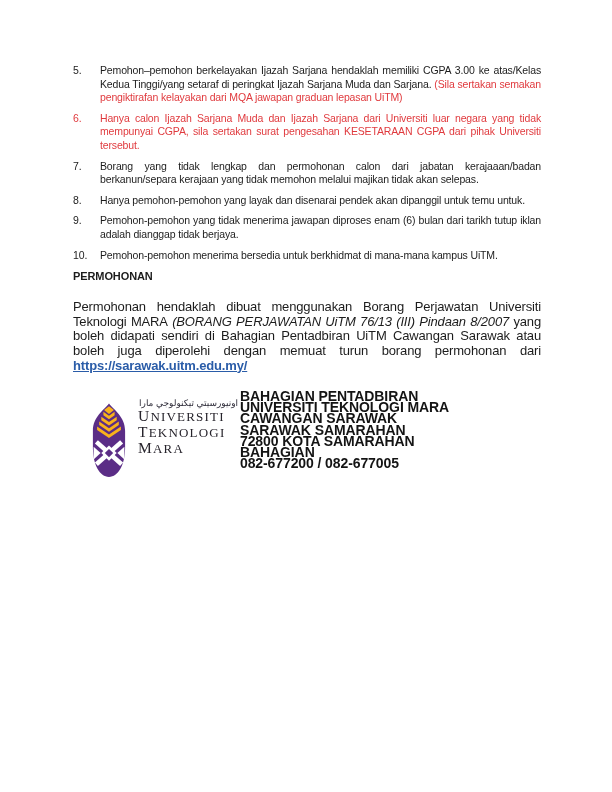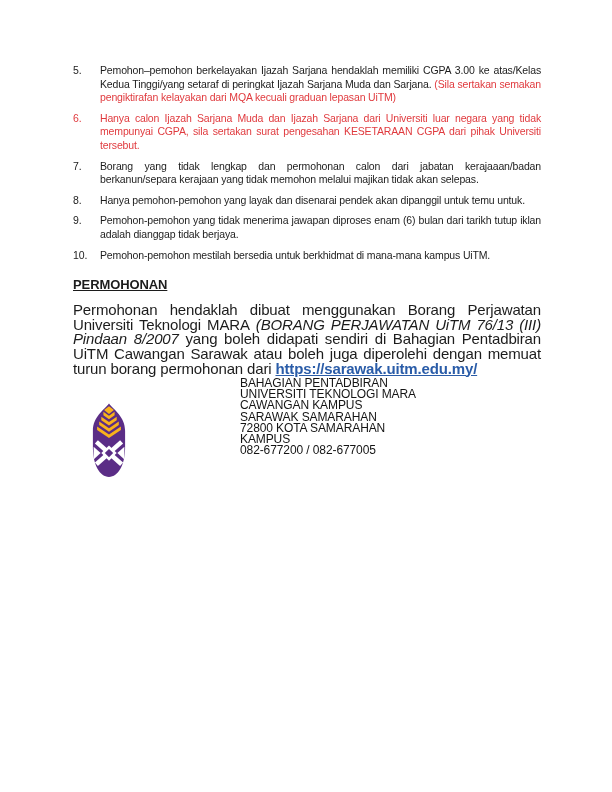--- a/index.html
+++ b/index.html
@@ -33,29 +33,28 @@
   .b { font-weight: normal; }
   .i { font-style: italic; }
   .red { color: var(--red, #e03a3e); }
   a.link {
     color: var(--link, #2a5ca8);
     font-weight: bold;
     text-decoration: underline;
     cursor: pointer;
   }
   .heading {
-    margin-top: 15px;
-    font-size: 13px;
+    margin-top: 8px;
+    font-size: 11px;
     font-weight: bold;
     letter-spacing: -0.1px;
-    text-decoration: underline;
   }
   .para {
-    margin-top: 11px;
-    font-size: 15px; line-height: 14.6px;
+    margin-top: 18px;
+    font-size: 13px; line-height: 14.6px;
     text-align: justify;
     letter-spacing: -0.15px;
   }
   
   .logo-shield { position: absolute; left: 88px; top: 402px; width: 42px; height: 77px; }
   .shield-body { fill: var(--purple, #5b2d86); }
   .gold { fill: var(--gold, #f9b21a); }
   .logo-text { position: absolute; left: 138px; top: 397px; width: 100px; }
   .arabic {
     direction: rtl;
@@ -66,57 +65,57 @@
   }
   .wordmark-line {
     font-family: "Liberation Serif", serif;
     font-size: 13px; line-height: 14.8px;
     letter-spacing: 1.2px;
     color: #27242c;
     white-space: nowrap;
   }
   .wordmark-line::first-letter { font-size: 15.5px; }
   .address {
-    position: absolute; left: 240px; top: 378px;
-    font-size: 12px; line-height: 11.2px;
-    font-weight: normal;
+    position: absolute; left: 240px; top: 391px;
+    font-size: 14px; line-height: 11.2px;
+    font-weight: bold;
     color: #141414;
     letter-spacing: -0.1px;
   }
 </style>
 </head>
 <body>
 
 <div class="page">
   <div class="content">
 
     <div class="olist">
         <div class="item">
           <div class="num ">5.</div>
-          <div class="body"><span class="b">Pemohon–pemohon berkelayakan Ijazah Sarjana hendaklah memiliki CGPA 3.00 ke atas/Kelas Kedua Tinggi/yang setaraf di peringkat Ijazah Sarjana Muda dan Sarjana. </span><span class="b red">(Sila sertakan semakan pengiktirafan kelayakan dari MQA kecuali graduan lepasan UiTM)</span></div>
+          <div class="body"><span class="b">Pemohon–pemohon berkelayakan Ijazah Sarjana hendaklah memiliki CGPA 3.00 ke atas/Kelas Kedua Tinggi/yang setaraf di peringkat Ijazah Sarjana Muda dan Sarjana. </span><span class="b red">(Sila sertakan semakan pengiktirafan kelayakan dari MQA jawapan graduan lepasan UiTM)</span></div>
         </div>
         <div class="item">
           <div class="num b red">6.</div>
           <div class="body"><span class="b red">Hanya calon Ijazah Sarjana Muda dan Ijazah Sarjana dari Universiti luar negara yang tidak mempunyai CGPA, sila sertakan surat pengesahan KESETARAAN CGPA dari pihak Universiti tersebut.</span></div>
         </div>
         <div class="item">
           <div class="num ">7.</div>
           <div class="body"><span>Borang yang tidak lengkap dan permohonan calon dari jabatan kerajaaan/badan berkanun/separa kerajaan yang tidak memohon melalui majikan </span><span class="b">tidak akan selepas</span><span>.</span></div>
         </div>
         <div class="item">
           <div class="num ">8.</div>
           <div class="body"><span>Hanya pemohon-pemohon yang layak dan disenarai pendek akan dipanggil untuk temu untuk.</span></div>
         </div>
         <div class="item">
           <div class="num ">9.</div>
           <div class="body"><span>Pemohon-pemohon yang tidak menerima jawapan diproses </span><span class="b">enam (6) bulan</span><span> dari tarikh tutup iklan adalah dianggap tidak berjaya.</span></div>
         </div>
         <div class="item">
           <div class="num ">10.</div>
-          <div class="body"><span>Pemohon-pemohon mestilah bersedia untuk berkhidmat di mana-mana kampus UiTM.</span></div>
+          <div class="body"><span>Pemohon-pemohon menerima bersedia untuk berkhidmat di mana-mana kampus UiTM.</span></div>
         </div>
       </div>
 
     <div class="heading">PERMOHONAN</div>
 
     <div class="para"><span>Permohonan hendaklah dibuat menggunakan </span><span class="b">Borang Perjawatan Universiti Teknologi MARA</span><span class="i"> (BORANG PERJAWATAN UiTM 76/13 (III) Pindaan 8/2007</span><span> yang boleh didapati sendiri di </span><span class="b">Bahagian Pentadbiran UiTM Cawangan Sarawak</span><span> atau boleh juga diperolehi dengan memuat turun borang permohonan dari </span><a class="link" href="#">https://sarawak.uitm.edu.my/</a></div>
   </div>
 
   <svg class="logo-shield" viewBox="0 0 60 110" xmlns="http://www.w3.org/2000/svg">
     <path class="shield-body" d="M30 2 C23 11 7 21 7 41 L7 65 C7 90 17 107 30 107 C43 107 53 90 53 65 L53 41 C53 21 37 11 30 2 Z"></path>
@@ -128,23 +127,29 @@
     <g stroke="#ffffff" stroke-width="6.5" fill="none">
       <path d="M12 57 L48 89"></path>
       <path d="M48 57 L12 89"></path>
     </g>
     <polygon fill="#ffffff" points="8,64 18,73 8,82"></polygon>
     <polygon fill="#ffffff" points="52,64 42,73 52,82"></polygon>
     <polygon fill="#ffffff" points="30,62 41,73 30,84 19,73"></polygon>
     <polygon class="shield-body" points="30,67 36,73 30,79 24,73"></polygon>
   </svg>
 
+  <div class="logo-text">
+    <div class="arabic">اونيورسيتي تيكنولوجي مارا</div>
+    <div class="wordmark-line">UNIVERSITI</div>
+    <div class="wordmark-line">TEKNOLOGI</div>
+    <div class="wordmark-line">MARA</div>
+  </div>
 
   <div class="address">
       <div>BAHAGIAN PENTADBIRAN</div>
       <div>UNIVERSITI TEKNOLOGI MARA</div>
-      <div>CAWANGAN KAMPUS</div>
+      <div>CAWANGAN SARAWAK</div>
       <div>SARAWAK SAMARAHAN</div>
       <div>72800 KOTA SAMARAHAN</div>
-      <div>KAMPUS</div>
+      <div>BAHAGIAN</div>
       <div>082-677200 / 082-677005</div>
     </div>
 </div>
 
 </body></html>

